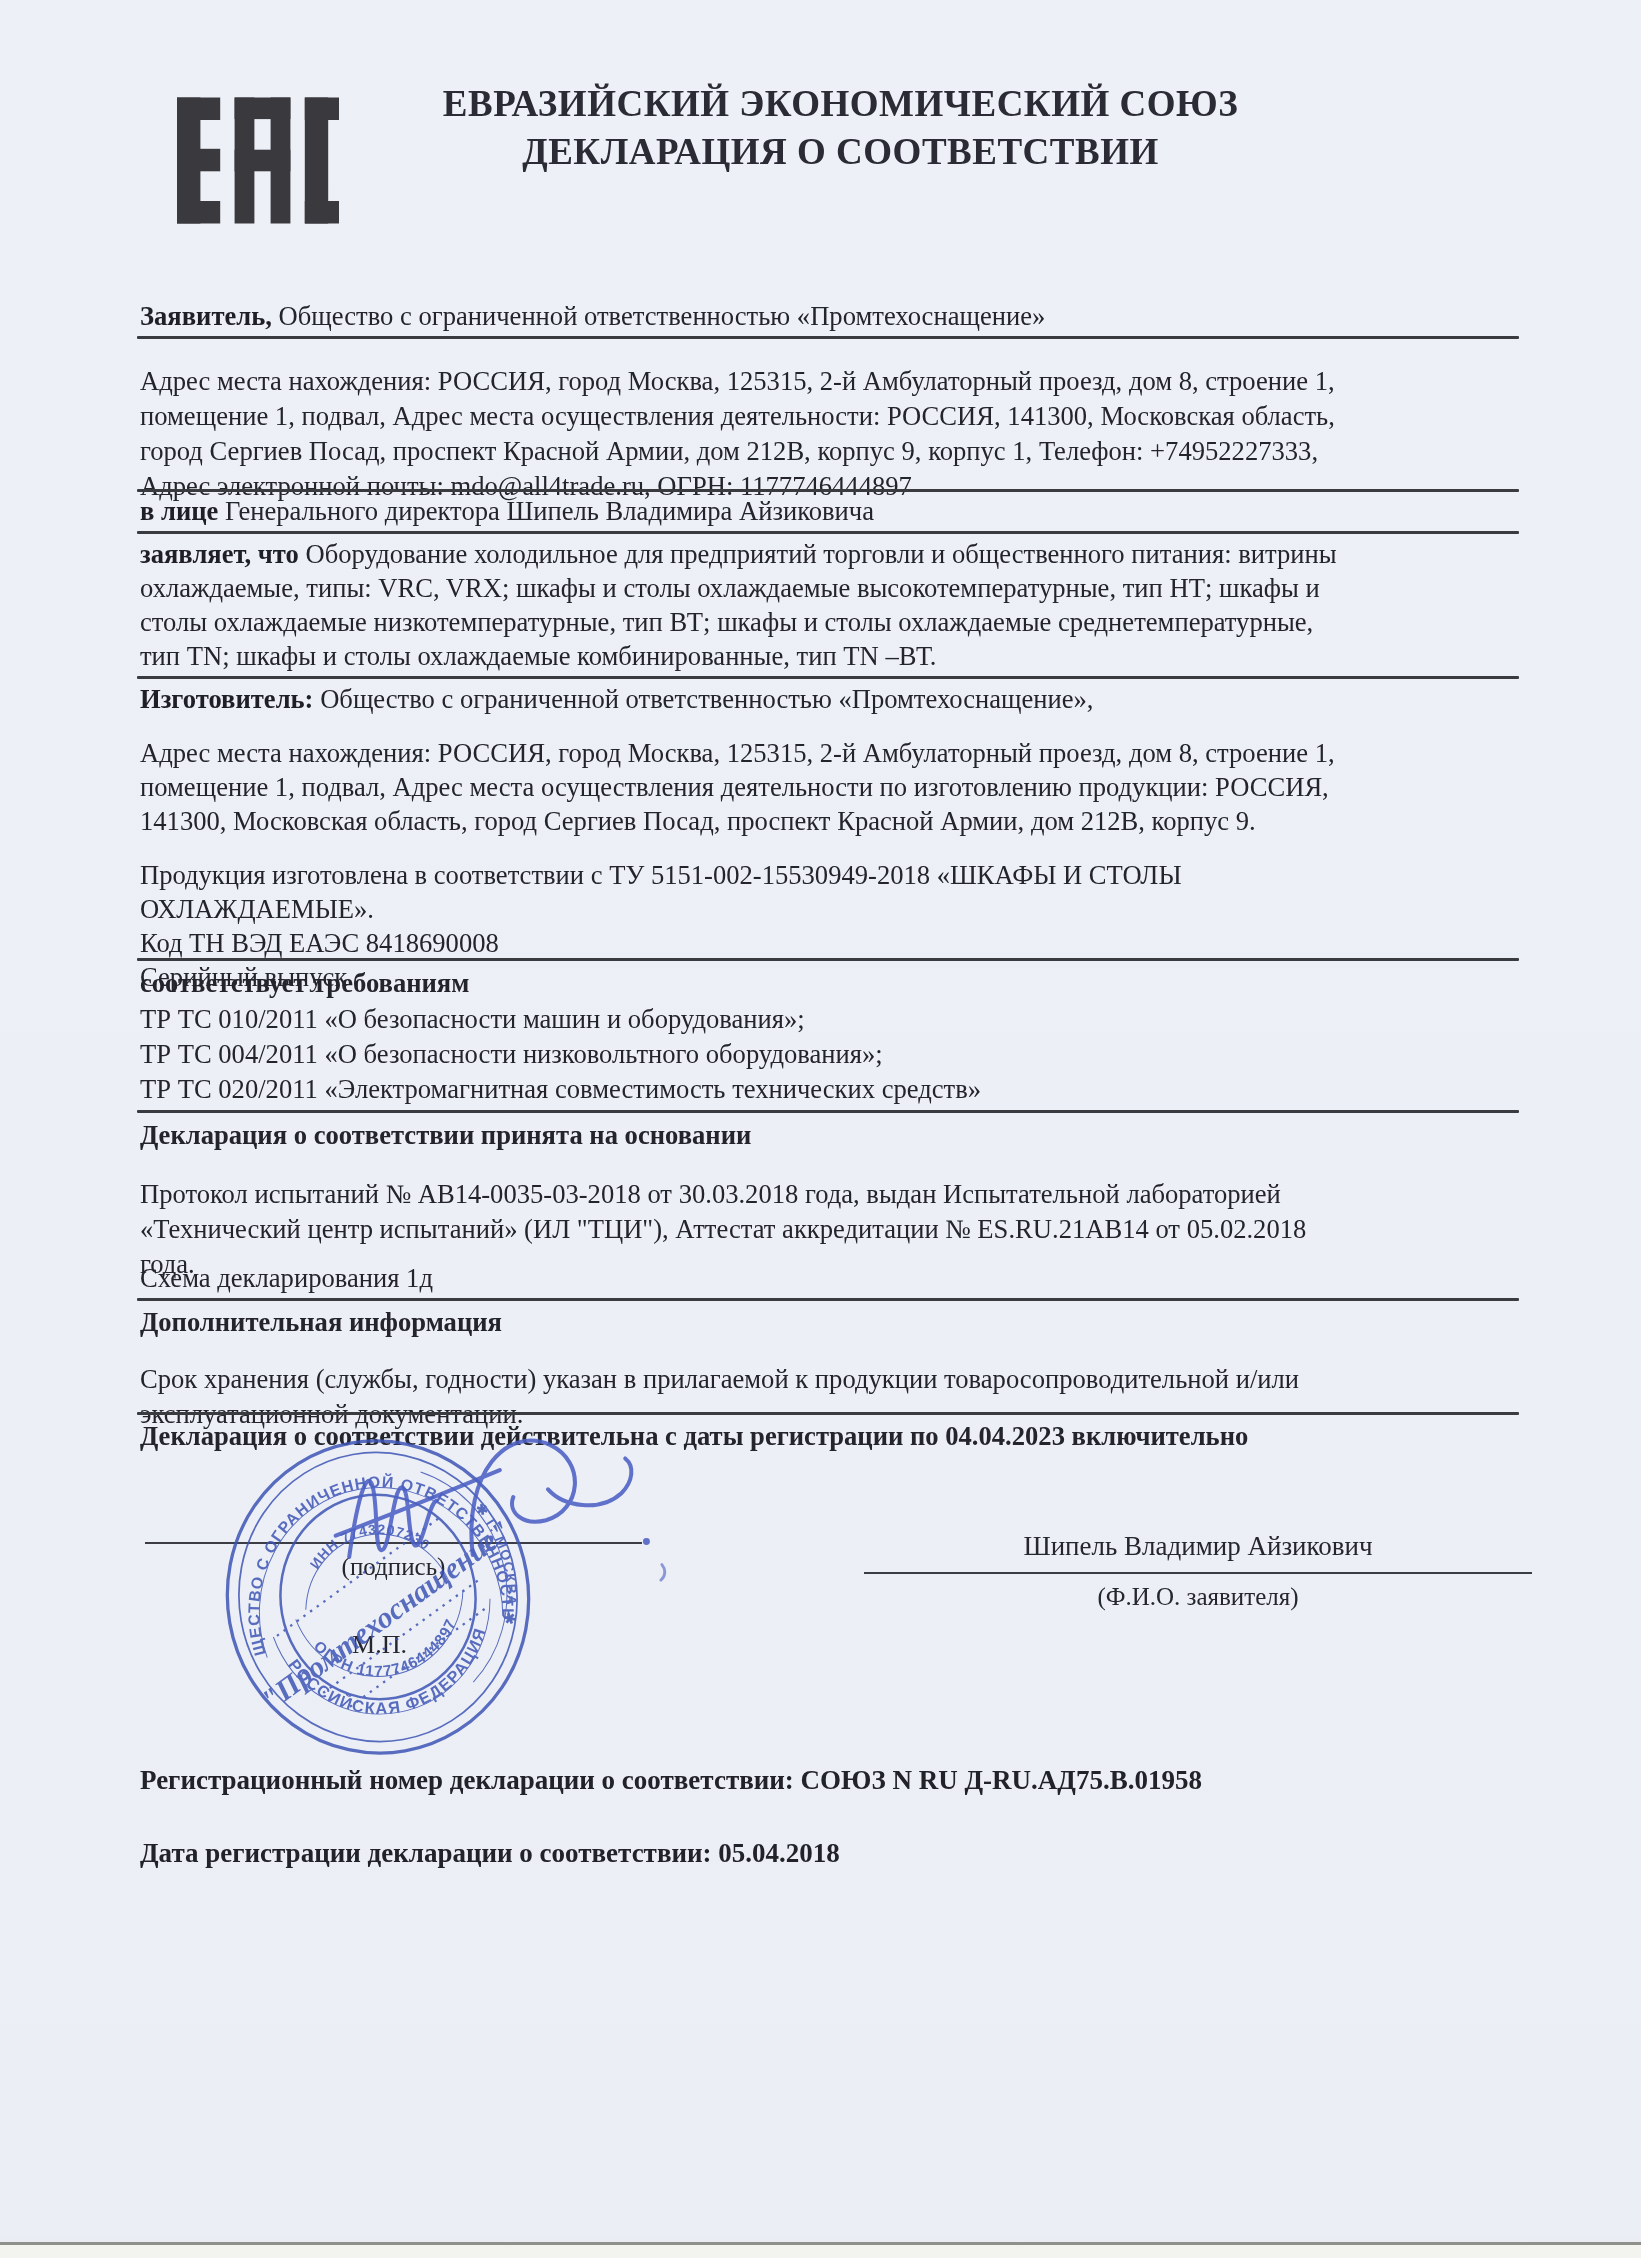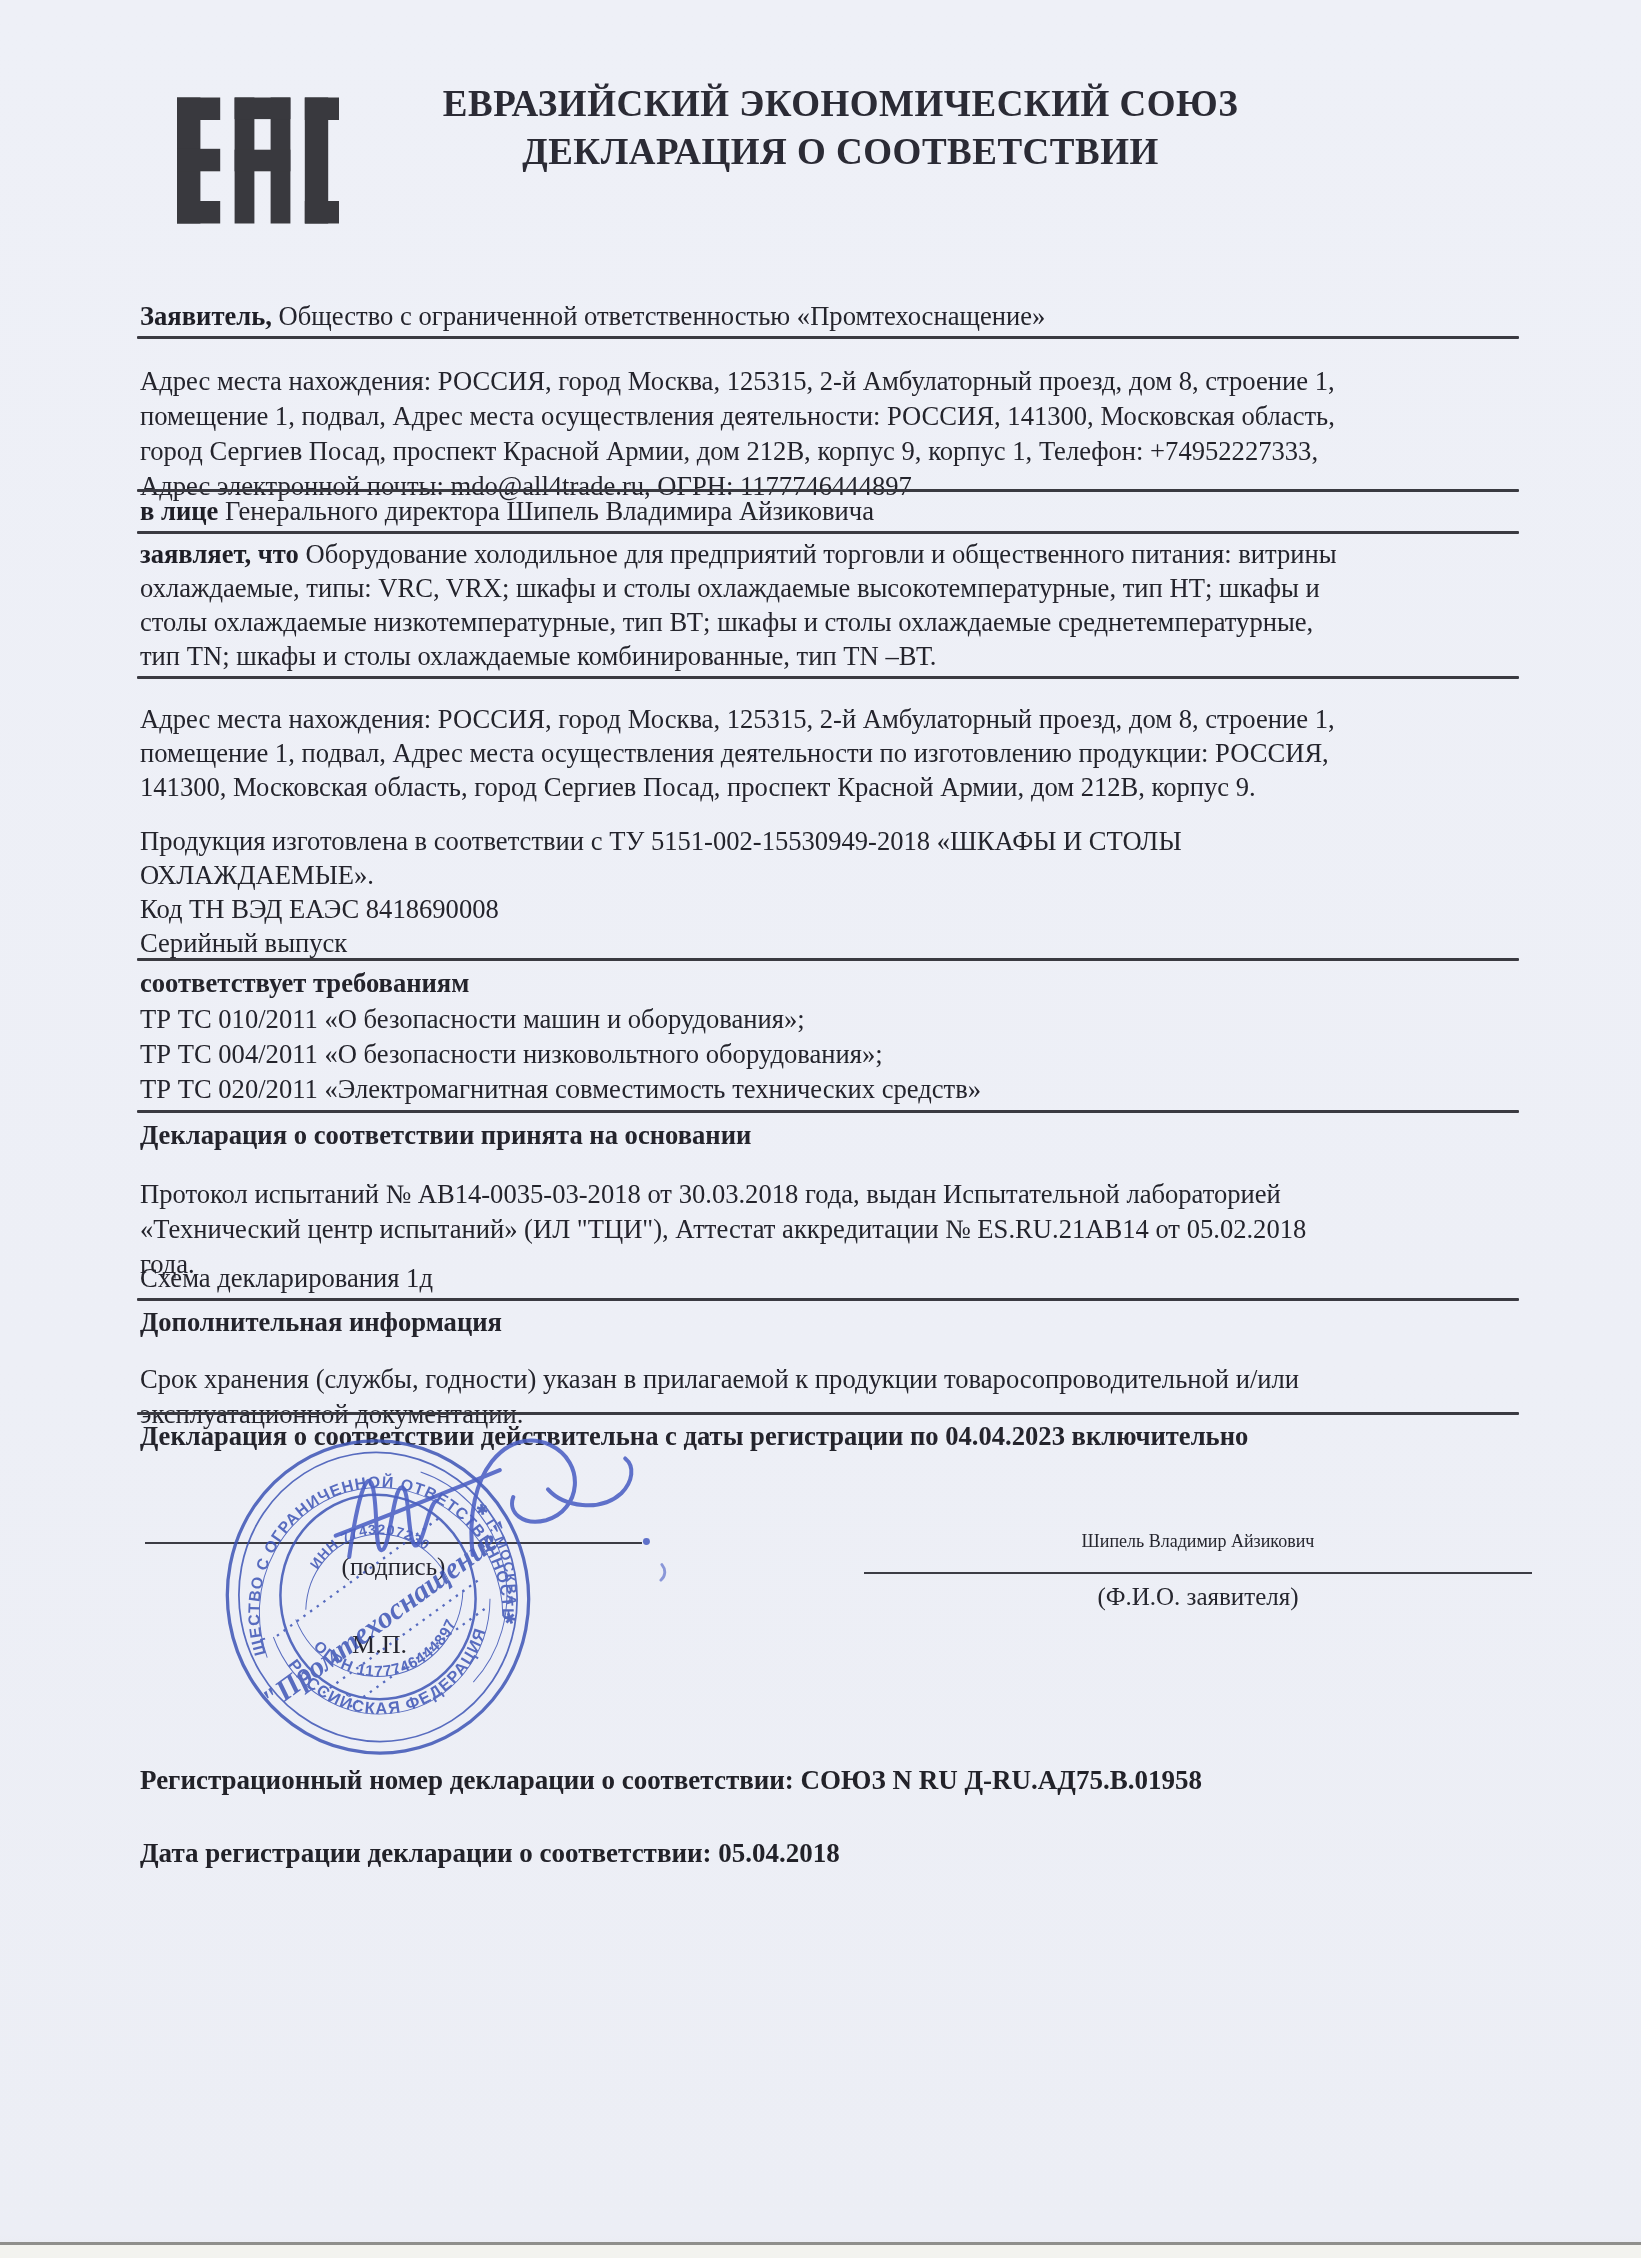--- a/index.html
+++ b/index.html
@@ -34,21 +34,21 @@
     background:#3a3a41;border-radius:1px;
   }
   
   .sigline{position:absolute;height:0;border-top:2.4px solid #3c3c44;}
   .sigline.left{left:145px;top:1542px;width:497px;}
   .sigline.right{left:864px;top:1572px;width:668px;}
   .sig-caption{
     position:absolute;font-size:25px;color:#26262e;text-align:center;
   }
   .podpis{left:145px;top:1553px;width:497px;}
-  .fio-name{left:864px;top:1531px;width:668px;font-size:18px;}
+  .fio-name{left:864px;top:1531px;width:668px;font-size:27px;}
   .fio-caption{left:864px;top:1583px;width:668px;}
   .mp{left:155px;top:1630px;width:449px;font-size:26px;}
   .stamp{position:absolute;left:214px;top:1427px;width:328px;height:340px;opacity:.84;}
   .autograph{position:absolute;left:328px;top:1412px;width:386px;height:174px;opacity:.88;}
   
   .footrow{
     position:absolute;left:140px;width:1379px;
     font-size:27px;font-weight:bold;color:#222229;
   }
   
@@ -103,20 +103,22 @@
   <div class="row" style="top:537px;line-height:34px;">
     <b>заявляет, что</b>
     <span class="pre">Оборудование холодильное для предприятий торговли и общественного питания: витрины
 охлаждаемые, типы: VRC, VRX; шкафы и столы охлаждаемые высокотемпературные, тип НТ; шкафы и
 столы охлаждаемые низкотемпературные, тип ВТ; шкафы и столы охлаждаемые среднетемпературные,
 тип TN; шкафы и столы охлаждаемые комбинированные, тип TN –ВТ.</span>
   </div>
   <div class="rule" style="top:676px;"></div>
 
   <div class="row" style="top:682px;line-height:34px;">
+    <div><b>Изготовитель:</b>
+      <span>Общество с ограниченной ответственностью «Промтехоснащение»,</span></div>
     <div class="pre">Адрес места нахождения: РОССИЯ, город Москва, 125315, 2-й Амбулаторный проезд, дом 8, строение 1,
 помещение 1, подвал, Адрес места осуществления деятельности по изготовлению продукции: РОССИЯ,
 141300, Московская область, город Сергиев Посад, проспект Красной Армии, дом 212В, корпус 9.</div>
     <div class="pre">Продукция изготовлена в соответствии с ТУ 5151-002-15530949-2018 «ШКАФЫ И СТОЛЫ
 ОХЛАЖДАЕМЫЕ».</div>
     <div>Код ТН ВЭД ЕАЭС 8418690008</div>
     <div>Серийный выпуск</div>
   </div>
   <div class="rule" style="top:958px;"></div>
 

